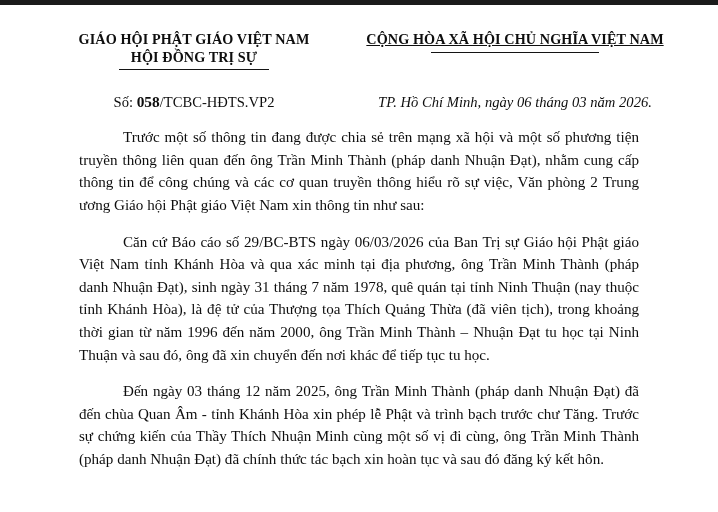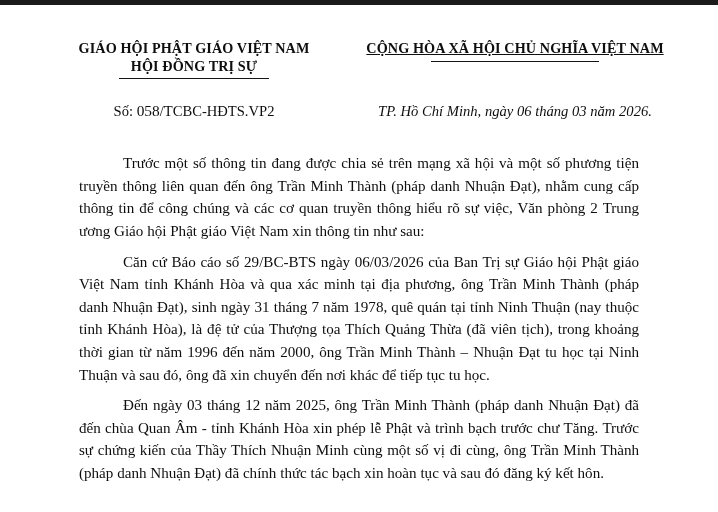--- a/index.html
+++ b/index.html
@@ -32,21 +32,20 @@
     padding: 0;
   }
 
   
   .header {
     display: flex;
     flex-direction: row;
     align-items: flex-start;
     justify-content: flex-start;
     padding-top: 26px;
-    margin-top: 9px;
   }
   .header-left {
     width: 296px;
     margin-left: 46px;
     text-align: center;
   }
   .header-right {
     width: 330px;
     margin-left: 8px;
     text-align: center;
@@ -94,21 +93,21 @@
     align-items: baseline;
     margin-top: 23px;
   }
   .ref-left {
     width: 296px;
     margin-left: 46px;
     text-align: center;
     font-size: 14.6px;
     white-space: nowrap;
   }
-  .ref-left .bold-num { font-weight: normal; font-size: 15.4px; }
+  .ref-left .bold-num { font-weight: bold; font-size: 15.4px; }
   .ref-right {
     width: 330px;
     margin-left: 8px;
     text-align: center;
     font-style: italic;
     font-size: 14.6px;
     white-space: nowrap;
   }
 
   
@@ -135,22 +134,22 @@
     padding-left: 0;
   }
   p.para {
     margin: 0 0 0 0;
     text-indent: 44px;
     text-align: justify;
     font-size: 15.1px;
     line-height: 22.6px;
     hyphens: none;
   }
-  p.para + p.para { margin-top: 8px; font-family: Liberation Serif, serif; }
-  p.first { margin-top: 32px; }
+  p.para + p.para { margin-top: 14px; font-family: Liberation Serif, serif; }
+  p.first { margin-top: 15px; }
 </style>
 </head>
 <body>
 
 <div class="top-bar"></div>
 
 <div class="page">
 
   <div class="header">
 

